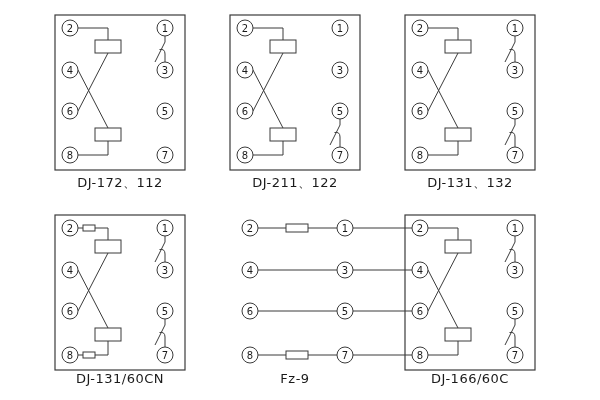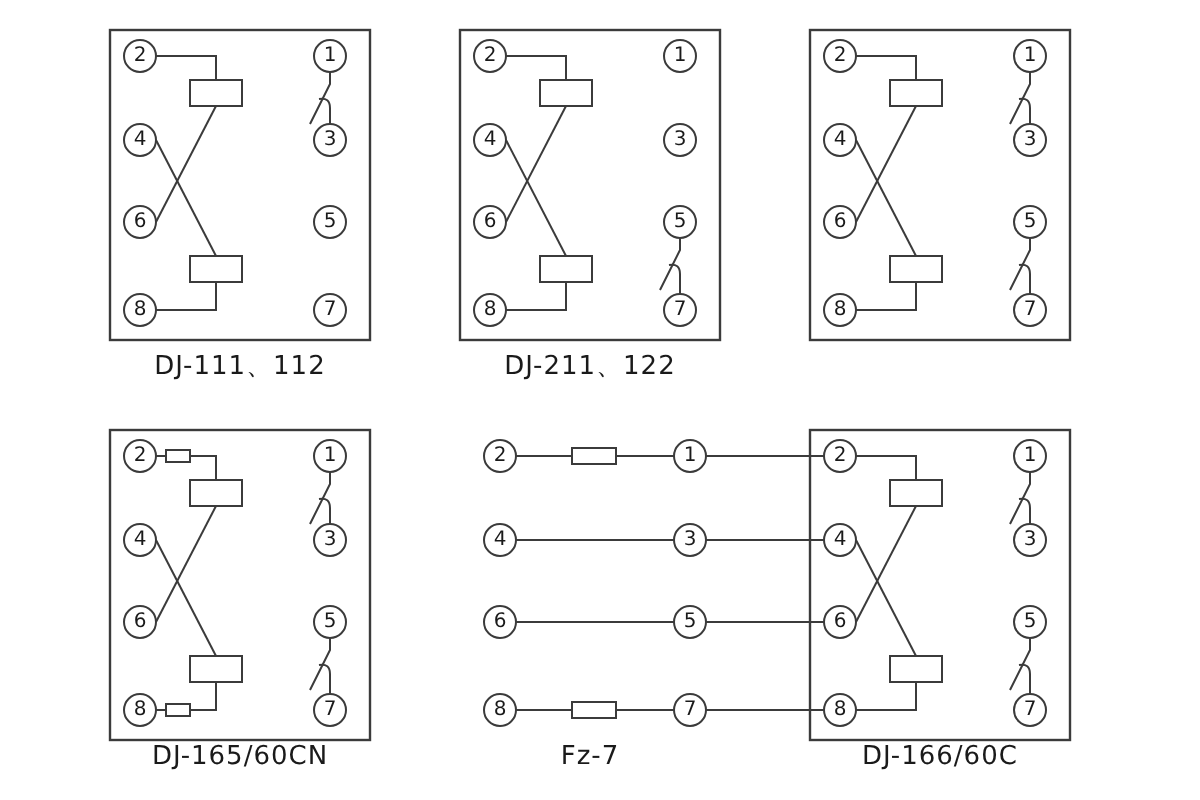--- a/index.html
+++ b/index.html
@@ -52,21 +52,21 @@
       <circle cx="115" cy="18" r="8"></circle>
         <text x="115" y="18">1</text>
       <circle cx="115" cy="60" r="8"></circle>
         <text x="115" y="60">3</text>
       <circle cx="115" cy="101" r="8"></circle>
         <text x="115" y="101">5</text>
       <circle cx="115" cy="145" r="8"></circle>
         <text x="115" y="145">7</text>
     </g>
   </svg>
-  <div class="caption" style="left:55px;top:174px;width:130px">DJ-111、112</div>
+  <div class="caption" style="left:55px;top:174px;width:130px">DJ-172、112</div>
 
   <svg class="diag" style="left:225px;top:10px" width="140" height="165">
     <rect class="box" x="5" y="5" width="130" height="155"></rect>
     <g class="w">
       <path d="M28,18 H58 V30"></path>
       <path d="M58,43 L28,101"></path>
       <path d="M28,60 L58,118"></path>
       <path d="M28,145 H58 V131"></path>
       <rect class="comp" x="45" y="30" width="26" height="13"></rect>
       <rect class="comp" x="45" y="118" width="26" height="13"></rect>
@@ -126,20 +126,21 @@
       <circle cx="115" cy="18" r="8"></circle>
         <text x="115" y="18">1</text>
       <circle cx="115" cy="60" r="8"></circle>
         <text x="115" y="60">3</text>
       <circle cx="115" cy="101" r="8"></circle>
         <text x="115" y="101">5</text>
       <circle cx="115" cy="145" r="8"></circle>
         <text x="115" y="145">7</text>
     </g>
   </svg>
+  <div class="caption" style="left:405px;top:174px;width:130px">DJ-131、132</div>
 
   <svg class="diag" style="left:50px;top:210px" width="140" height="165">
     <rect class="box" x="5" y="5" width="130" height="155"></rect>
     <g class="w">
       <path d="M28,18 H58 V30"></path>
       <path d="M58,43 L28,101"></path>
       <path d="M28,60 L58,118"></path>
       <path d="M28,145 H58 V131"></path>
       <rect class="comp" x="45" y="30" width="26" height="13"></rect>
       <rect class="comp" x="45" y="118" width="26" height="13"></rect>
@@ -166,21 +167,21 @@
       <circle cx="115" cy="18" r="8"></circle>
         <text x="115" y="18">1</text>
       <circle cx="115" cy="60" r="8"></circle>
         <text x="115" y="60">3</text>
       <circle cx="115" cy="101" r="8"></circle>
         <text x="115" y="101">5</text>
       <circle cx="115" cy="145" r="8"></circle>
         <text x="115" y="145">7</text>
     </g>
   </svg>
-  <div class="caption" style="left:55px;top:371px;width:130px">DJ-165/60CN</div>
+  <div class="caption" style="left:55px;top:371px;width:130px">DJ-131/60CN</div>
 
   <svg class="diag" style="left:230px;top:210px" width="182" height="165">
     <g class="w">
       <path d="M28,18 H107"></path>
       <path d="M28,60 H107"></path>
       <path d="M28,101 H107"></path>
       <path d="M28,145 H107"></path>
       <rect class="comp" x="56" y="14" width="22" height="8"></rect>
       <rect class="comp" x="56" y="141" width="22" height="8"></rect>
     </g>
@@ -202,21 +203,21 @@
       <circle cx="115" cy="18" r="8"></circle>
         <text x="115" y="18">1</text>
       <circle cx="115" cy="60" r="8"></circle>
         <text x="115" y="60">3</text>
       <circle cx="115" cy="101" r="8"></circle>
         <text x="115" y="101">5</text>
       <circle cx="115" cy="145" r="8"></circle>
         <text x="115" y="145">7</text>
     </g>
   </svg>
-  <div class="caption" style="left:230px;top:371px;width:130px">Fz-7</div>
+  <div class="caption" style="left:230px;top:371px;width:130px">Fz-9</div>
 
   <svg class="diag" style="left:400px;top:210px" width="140" height="165">
     <rect class="box" x="5" y="5" width="130" height="155"></rect>
     <g class="w">
       <path d="M28,18 H58 V30"></path>
       <path d="M58,43 L28,101"></path>
       <path d="M28,60 L58,118"></path>
       <path d="M28,145 H58 V131"></path>
       <rect class="comp" x="45" y="30" width="26" height="13"></rect>
       <rect class="comp" x="45" y="118" width="26" height="13"></rect>

